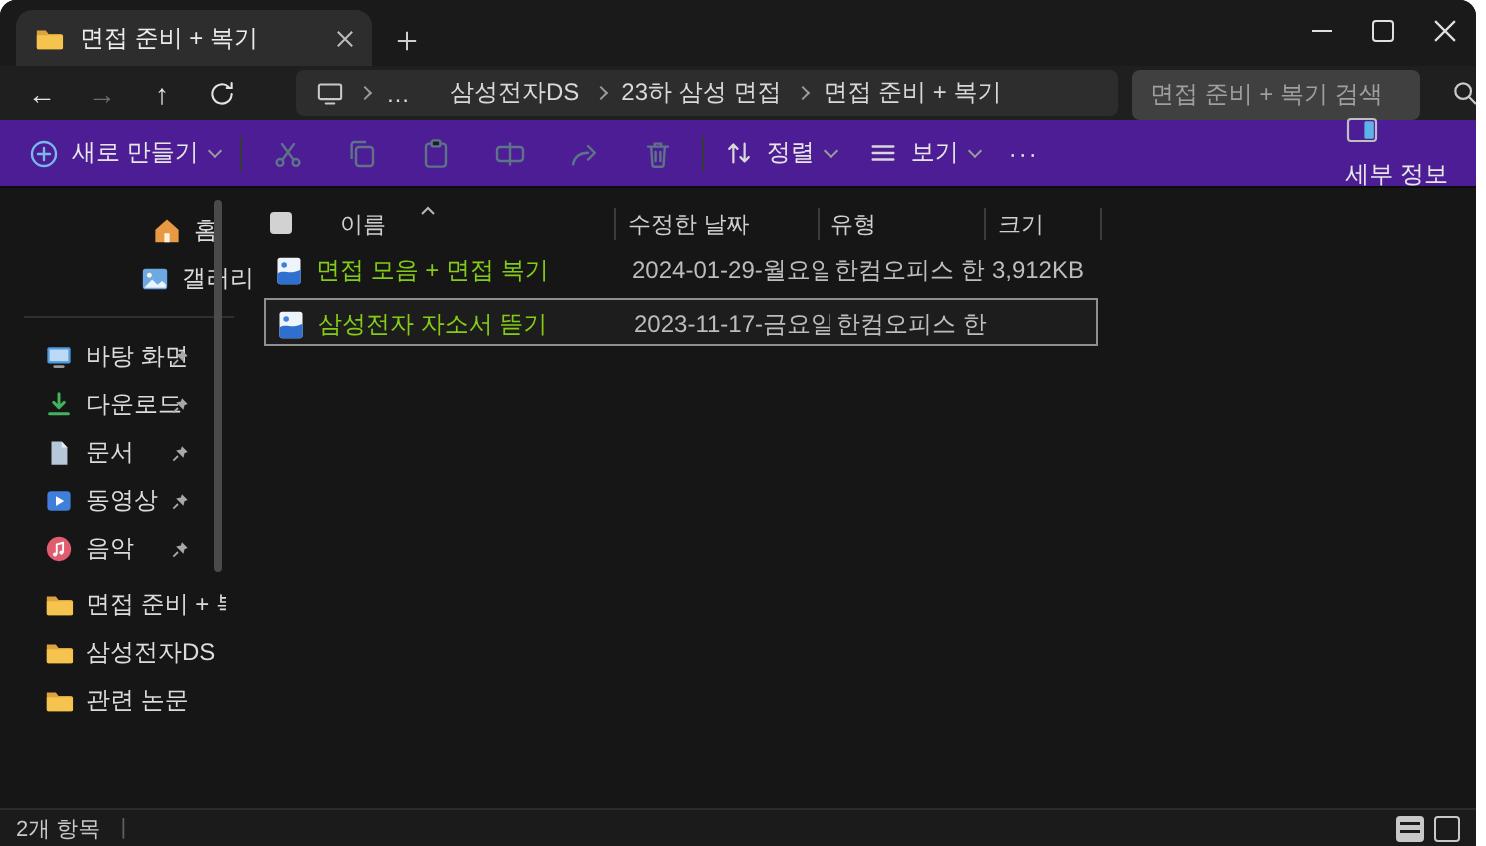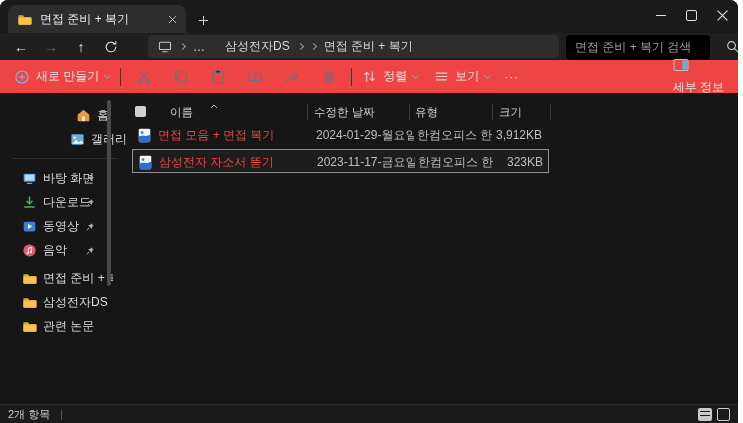--- a/index.html
+++ b/index.html
@@ -27,27 +27,27 @@
            font-size:14px;color:#e3e3e3;}
   .nav-btn.disabled{color:#6d6d6d;}
   .addr-field{position:absolute;left:148px;top:2px;width:411px;height:23px;background:#2d2d2d;
               border-radius:4px;display:flex;align-items:center;gap:8px;padding:0 10px;
               box-sizing:border-box;font-size:12px;color:#d9d9d9;white-space:nowrap;}
   .crumb{color:#d9d9d9;}
   .chev{width:4px;height:4px;border-right:1.2px solid #9a9a9a;border-bottom:1.2px solid #9a9a9a;
         display:inline-block;flex:none;}
   .chev.right{transform:rotate(-45deg);}
   .chev.down{transform:rotate(45deg);margin-top:-3px;}
-  .search-field{position:absolute;left:566px;top:2px;width:144px;height:25px;background:#000000;
+  .search-field{position:absolute;left:566px;top:2px;width:144px;height:25px;background:#404040;
                 border-radius:4px;display:flex;align-items:center;padding:0 9px;box-sizing:border-box;
                 font-size:12px;color:#9f9f9f;white-space:nowrap;overflow:hidden;}
   .search-mag{position:absolute;left:726px;top:7px;}
 
   
-  .toolbar{position:absolute;left:0;top:60px;right:0;height:33px;background:#ef4444;
+  .toolbar{position:absolute;left:0;top:60px;right:0;height:33px;background:#4c1d95;
            display:flex;align-items:center;padding:0 14px;box-sizing:border-box;}
   .tb-group{display:flex;align-items:center;gap:6px;font-size:12px;color:#e6e6e6;}
   .vdiv{width:1px;height:18px;background:#3a3a3a;margin:0 10px;flex:none;}
   .tb-icon{width:17px;height:17px;display:flex;align-items:center;justify-content:center;flex:none;}
   .tb-icons{display:flex;align-items:center;gap:20px;margin:0 4px;}
   .tb-more{font-size:12px;color:#e6e6e6;letter-spacing:1px;margin-left:14px;}
   .tb-right{margin-left:auto;display:flex;align-items:flex-start;gap:7px;font-size:12px;color:#e6e6e6;flex-direction:column;}
 
   
   .content{position:absolute;left:0;top:93px;right:0;bottom:19px;background:#161616;
@@ -74,21 +74,21 @@
   .pane{position:absolute;left:130px;top:0;right:0;bottom:0;}
   .lheader{position:absolute;left:0;top:7px;right:0;height:22px;font-size:11.5px;color:#cfcfcf;}
   .lheader .hcell{position:absolute;top:4px;}
   .hsep{position:absolute;top:3px;width:1px;height:16px;background:#3c3c3c;}
   .hcheck{position:absolute;left:5px;top:5px;width:11px;height:11px;background:#d2d2d2;border-radius:2px;}
   .sort-caret{position:absolute;left:80px;top:-2px;}
   .row{position:absolute;left:2px;width:417px;height:24px;}
   .row.selected{border:1px solid #8f8f8f;box-sizing:border-box;background:#1d1d1d;}
   .cell{position:absolute;top:0;height:24px;display:flex;align-items:center;font-size:12px;
         color:#bdbdbd;white-space:nowrap;overflow:hidden;}
-  .cell.name{color:#ef4444;}
+  .cell.name{color:#84cc16;}
   .cell.ficon{left:6px;}
   .cell.name{left:26px;max-width:150px;}
   .cell.date{left:184px;max-width:98px;}
   .cell.type{left:285px;max-width:76px;}
   .cell.size{left:330px;width:80px;justify-content:flex-end;}
 
   
   .statusbar{position:absolute;left:0;right:0;bottom:0;height:19px;background:#1b1b1b;
              border-top:1px solid #2c2c2c;display:flex;align-items:center;padding:0 8px;
              box-sizing:border-box;font-size:11px;color:#c9c9c9;gap:10px;}
@@ -155,20 +155,21 @@
         <svg width="14" height="12" viewBox="0 0 16 14">
             <rect x="1.5" y="1.5" width="13" height="8.5" rx="1" fill="none" stroke="#c9c9c9" stroke-width="1.2"></rect>
             <path d="M5.5 12.5h5" stroke="#c9c9c9" stroke-width="1.2" stroke-linecap="round"></path>
           </svg>
       </span>
       <span class="chev right"></span>
       <span class="crumb">…</span>
       <span style="width:4px"></span>
       <span class="crumb">삼성전자DS</span>
       <span class="chev right"></span>
+      <span class="crumb">23하 삼성 면접</span>
       <span class="chev right"></span>
       <span class="crumb">면접 준비 + 복기</span>
     </div>
     <div class="search-field">
       <span>면접 준비 + 복기 검색</span>
     </div>
     <span class="search-mag icon-btn">
       <svg width="13" height="13" viewBox="0 0 14 14">
           <circle cx="6" cy="6" r="4.2" fill="none" stroke="#c9c9c9" stroke-width="1.2"></circle>
           <path d="M9.2 9.2 12.6 12.6" stroke="#c9c9c9" stroke-width="1.2" stroke-linecap="round"></path>
@@ -310,20 +311,35 @@
         <span class="pin">
           <svg width="10" height="10" viewBox="0 0 12 12">
               <path d="M7.2 1.4 10.6 4.8 8.7 5.5 8.1 8.3 3.7 3.9 6.5 3.3Z" fill="#a8a8a8"></path>
               <path d="M4.8 7.2 2 10" stroke="#a8a8a8" stroke-width="1.1"></path>
             </svg>
         </span>
       </div>
       <div class="side-item">
         <span class="s-icon">
           <svg width="15" height="15" viewBox="0 0 16 16">
+              <path d="M4 1.8h5.5L12.5 5v9.2H4Z" fill="#b5c7d8"></path>
+              <path d="M9.5 1.8 12.5 5h-3Z" fill="#e6eef5"></path>
+            </svg>
+        </span>
+        <span class="lbl">문서</span>
+        <span class="pin">
+          <svg width="10" height="10" viewBox="0 0 12 12">
+              <path d="M7.2 1.4 10.6 4.8 8.7 5.5 8.1 8.3 3.7 3.9 6.5 3.3Z" fill="#a8a8a8"></path>
+              <path d="M4.8 7.2 2 10" stroke="#a8a8a8" stroke-width="1.1"></path>
+            </svg>
+        </span>
+      </div>
+      <div class="side-item">
+        <span class="s-icon">
+          <svg width="15" height="15" viewBox="0 0 16 16">
               <rect x="1.8" y="2.8" width="12.4" height="10.4" rx="2" fill="#3f7fd9"></rect>
               <path d="M6.4 5.4v5.2l4.4-2.6Z" fill="#fff"></path>
             </svg>
         </span>
         <span class="lbl">동영상</span>
         <span class="pin">
           <svg width="10" height="10" viewBox="0 0 12 12">
               <path d="M7.2 1.4 10.6 4.8 8.7 5.5 8.1 8.3 3.7 3.9 6.5 3.3Z" fill="#a8a8a8"></path>
               <path d="M4.8 7.2 2 10" stroke="#a8a8a8" stroke-width="1.1"></path>
             </svg>
@@ -416,21 +432,20 @@
         <span class="cell ficon">
           <svg width="13" height="15" viewBox="0 0 14 16">
               <rect x="0.8" y="0.8" width="12.4" height="14.4" rx="1.5" fill="#eef4fb"></rect>
               <path d="M0.8 9.2c4.2-2.2 6.2 1.1 12.4-1.9v6.4a1.5 1.5 0 0 1-1.5 1.5H2.3a1.5 1.5 0 0 1-1.5-1.5Z" fill="#2f6fd0"></path>
               <circle cx="4.4" cy="4.8" r="1.5" fill="#3b82d8"></circle>
             </svg>
         </span>
         <span class="cell name">삼성전자 자소서 뜯기</span>
         <span class="cell date">2023-11-17-금요일 오...</span>
         <span class="cell type">한컴오피스 한글 2...</span>
-        <span class="cell size">323KB</span>
       </div>
     </div>
   </div>
 
   <div class="statusbar">
     <span>2개 항목</span>
     <span class="st-div">|</span>
     <span class="st-right">
       <span class="icon-btn">
           <span class="view-detail-glyph"></span>

